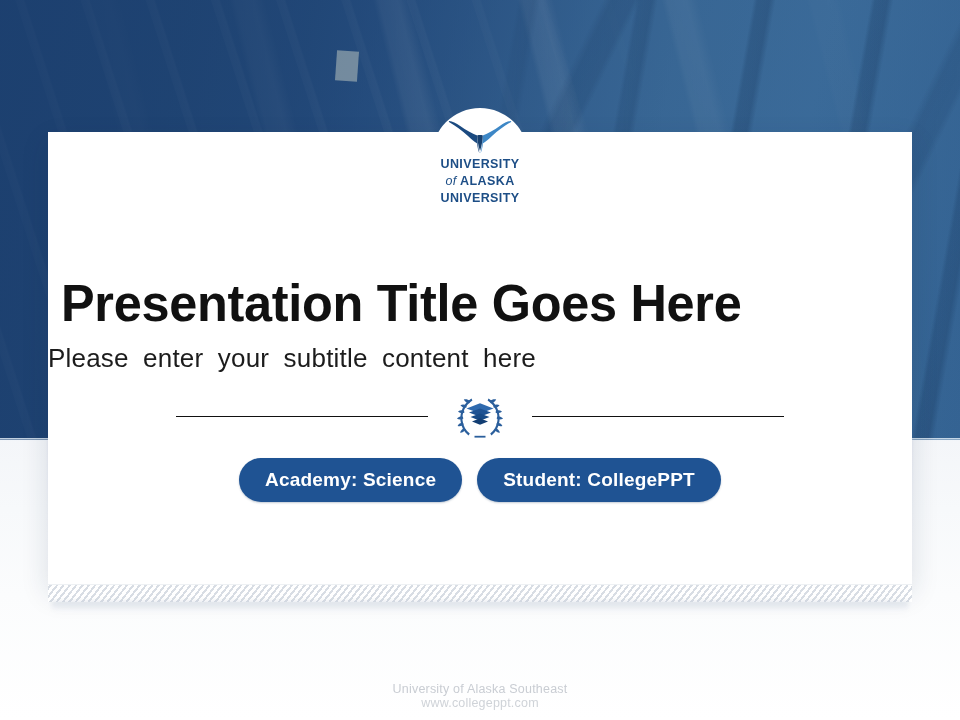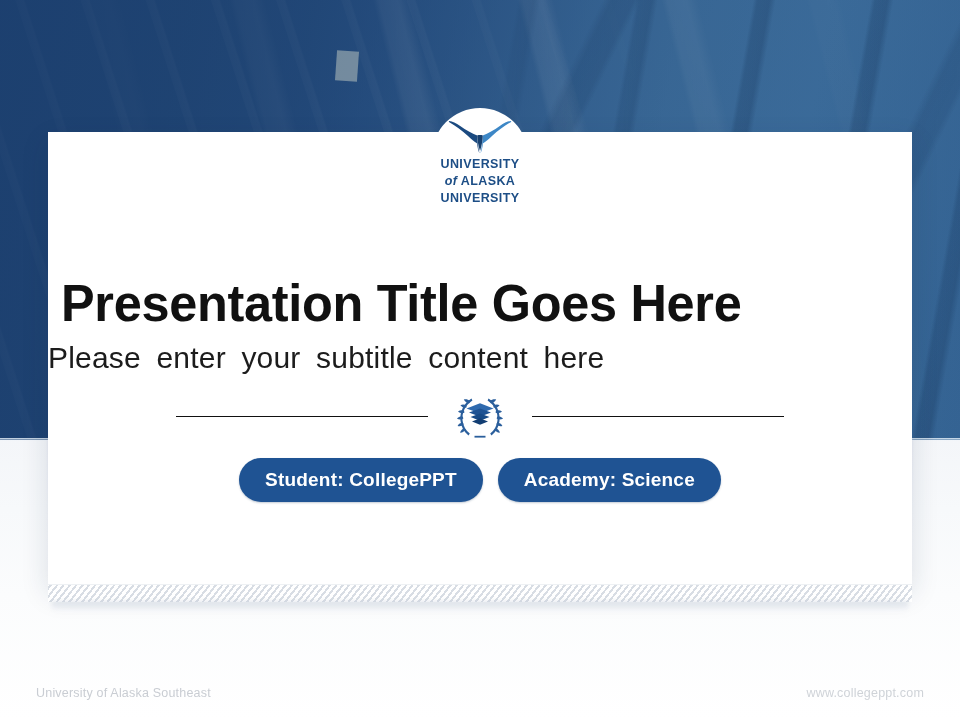--- a/index.html
+++ b/index.html
@@ -216,21 +216,21 @@
     text-align: center;
     color: #1d4e86;
     font-family: "Liberation Sans", sans-serif;
     font-weight: bold;
     font-size: 12.5px;
     line-height: 17px;
     letter-spacing: 0.4px;
   }
   .logo-words .of {
     font-style: italic;
-    font-weight: bold;
+    font-weight: normal;
   }
 
   
   .headline {
     position: absolute;
     left: 48px;
     top: 272px;
     width: 864px;
   }
   .title {
@@ -241,21 +241,21 @@
     line-height: 62px;
     color: #111111;
     letter-spacing: -0.3px;
     white-space: nowrap;
     transform: scaleX(0.97);
   }
   .subtitle {
     margin: 8px 0 0 0;
     font-family: "Liberation Sans Narrow", "Liberation Sans", sans-serif;
     font-weight: normal;
-    font-size: 30px;
+    font-size: 26px;
     line-height: 32px;
     color: #1c1c1c;
     word-spacing: 7px;
     letter-spacing: 0.2px;
     white-space: nowrap;
   }
 
   
   .divider {
     position: absolute;
@@ -312,26 +312,27 @@
   
   .footer {
     position: absolute;
     left: 0;
     top: 682px;
     width: 960px;
     height: 22px;
     display: flex;
     align-items: center;
     justify-content: space-between;
-    padding: 0 36px;
+    padding: 0 76px;
     box-sizing: border-box;
     font-family: "Liberation Sans", sans-serif;
     font-size: 12.5px;
     color: #c9cdd3;
     letter-spacing: 0.2px;
+    flex-direction: column;
   }
   .footer-right { color: #cfd3d8; text-align: center; }
 </style>
 </head>
 <body>
 
 <div id="slide">
 
   <div class="bg-photo">
     <div class="layer bg-base"></div>
@@ -402,22 +403,22 @@
           <path d="M26 16.6 L37 20.6 L26 24.8 L15 20.6 Z" fill="#1f5393"></path>
           <path d="M26 21.4 L35.5 25.0 L26 28.8 L16.5 25.0 Z" fill="#174a86"></path>
           <path d="M26 26.2 L34 29.4 L26 32.8 L18 29.4 Z" fill="#123e73"></path>
         </g>
       </svg>
     </div>
     <div class="divider-rule"></div>
   </div>
 
   <div class="pills">
+    <button class="pill">Academy: Science</button>
     <button class="pill">Student: CollegePPT</button>
-    <button class="pill">Academy: Science</button>
   </div>
 
   <div class="footer">
     <span class="footer-left">University of Alaska Southeast</span>
     <span class="footer-right">www.collegeppt.com</span>
   </div>
 
 </div>
 
 </body></html>

